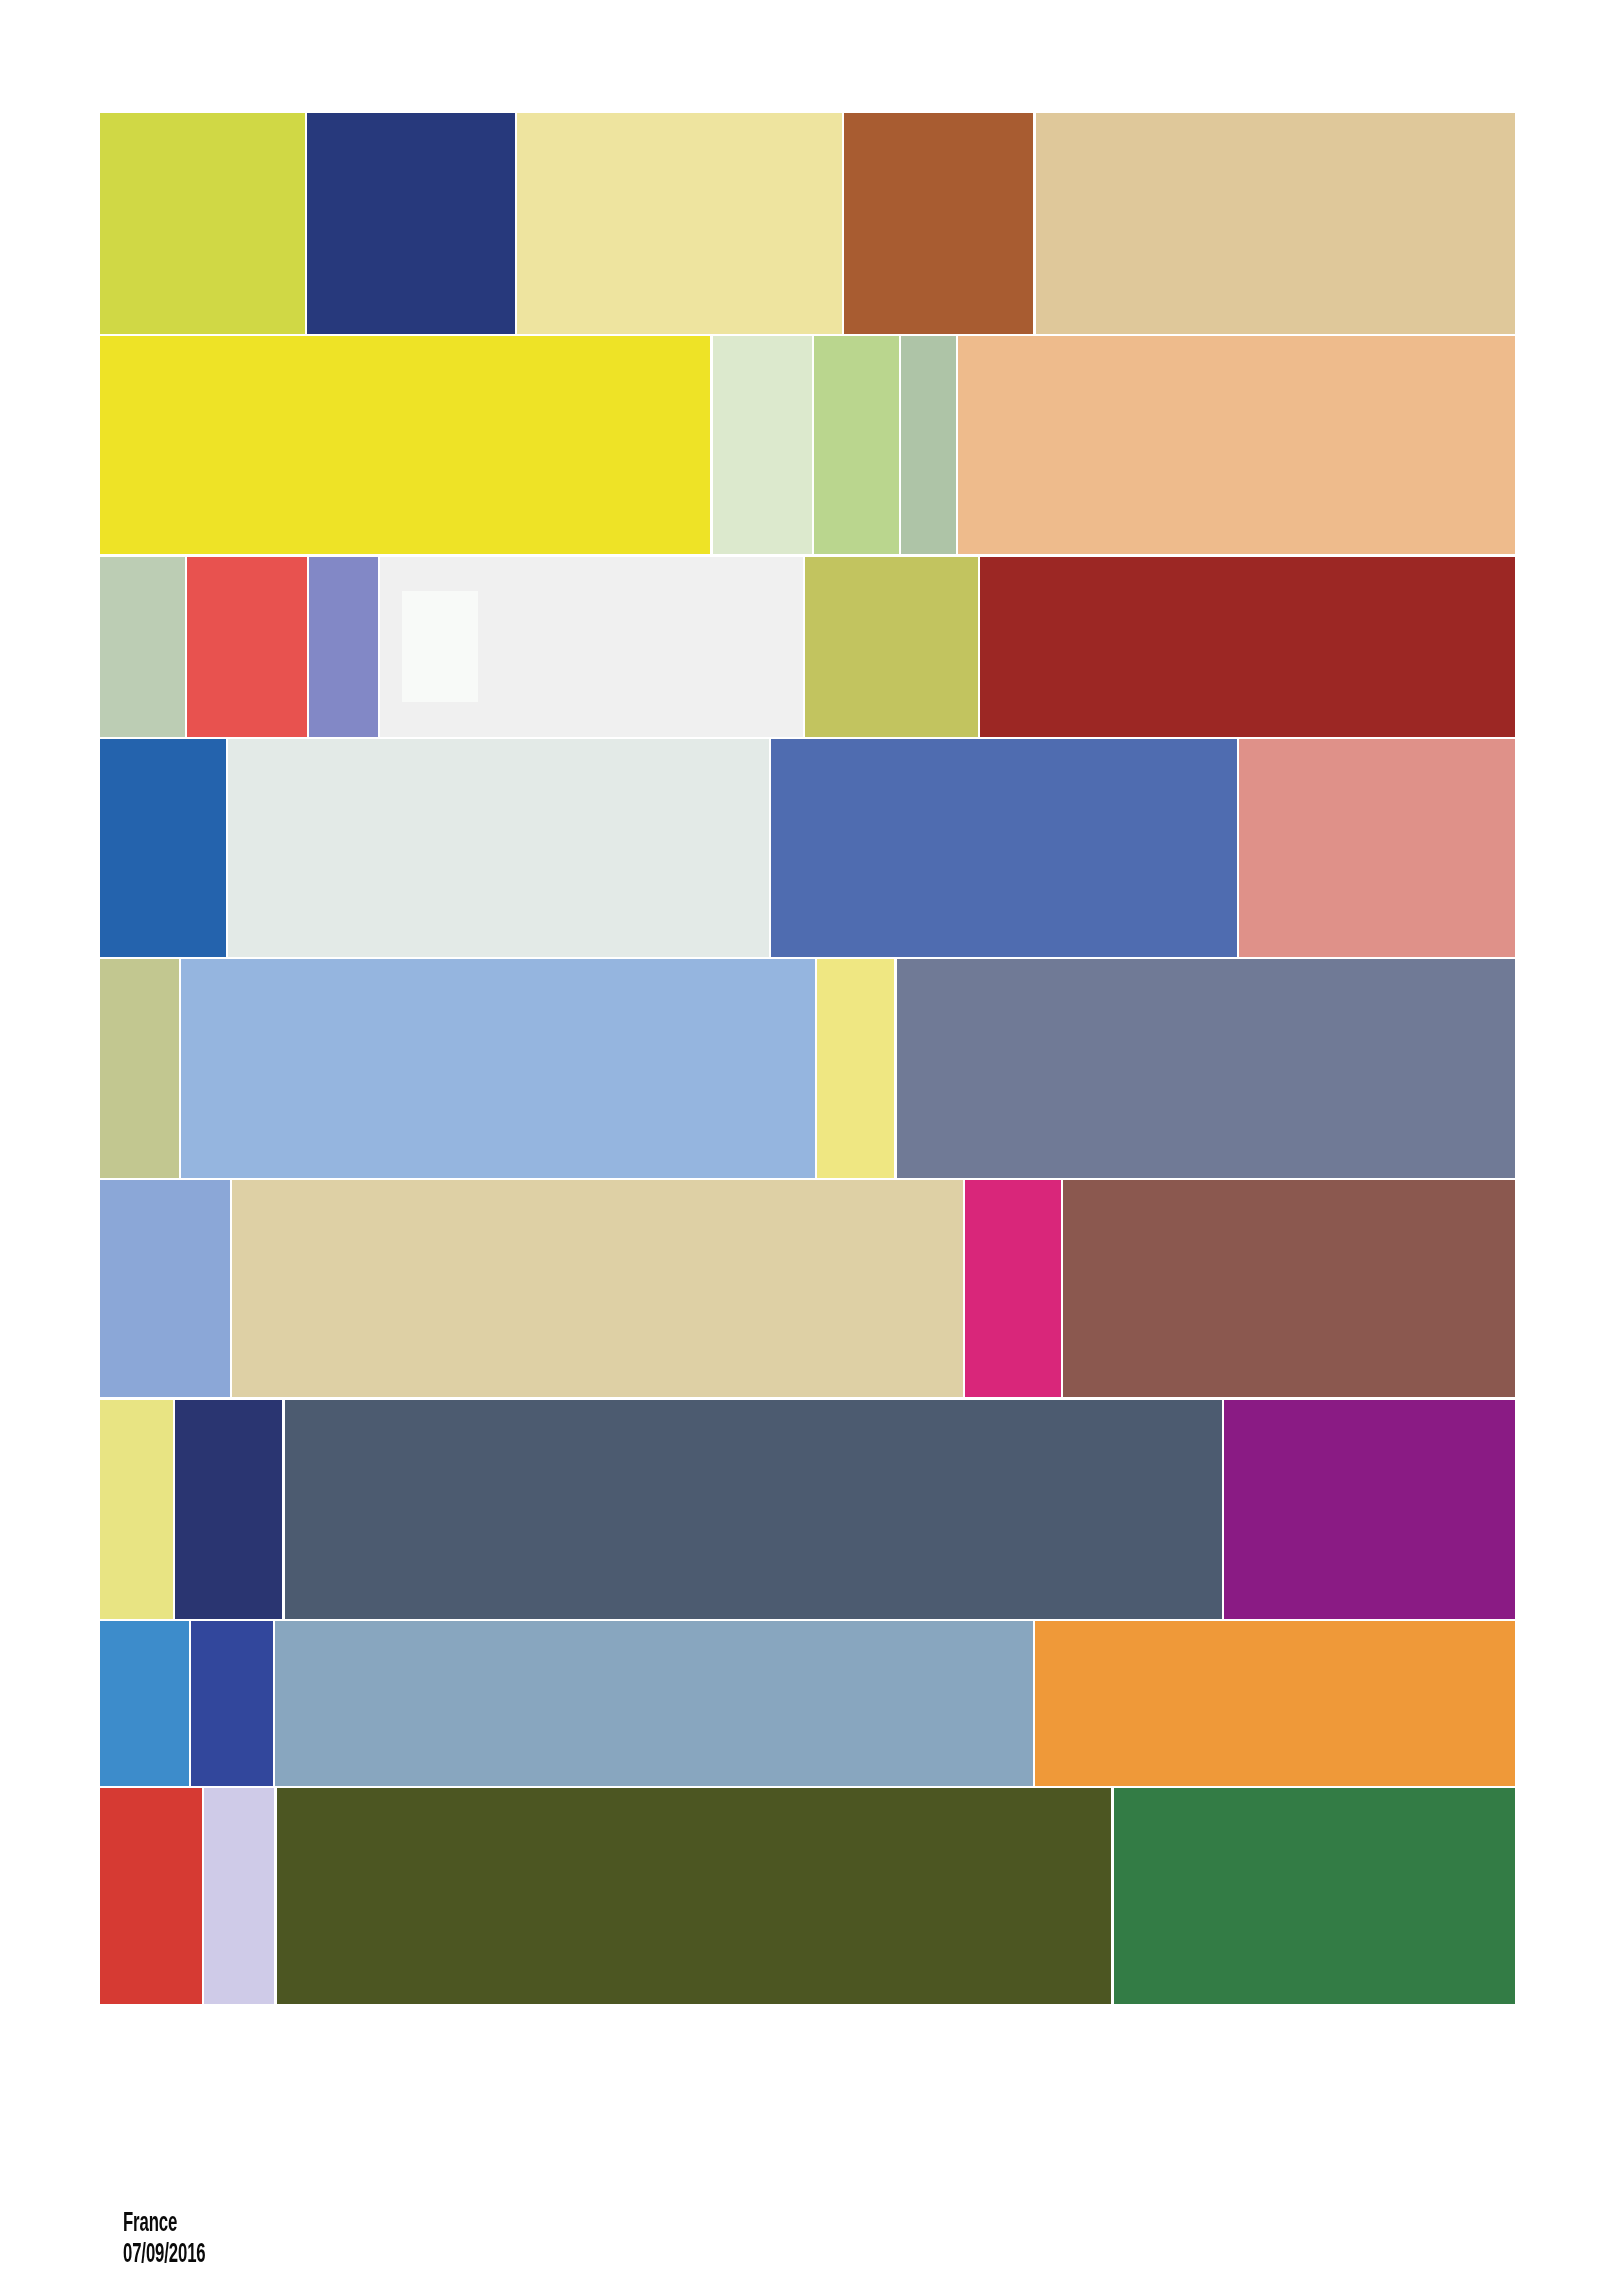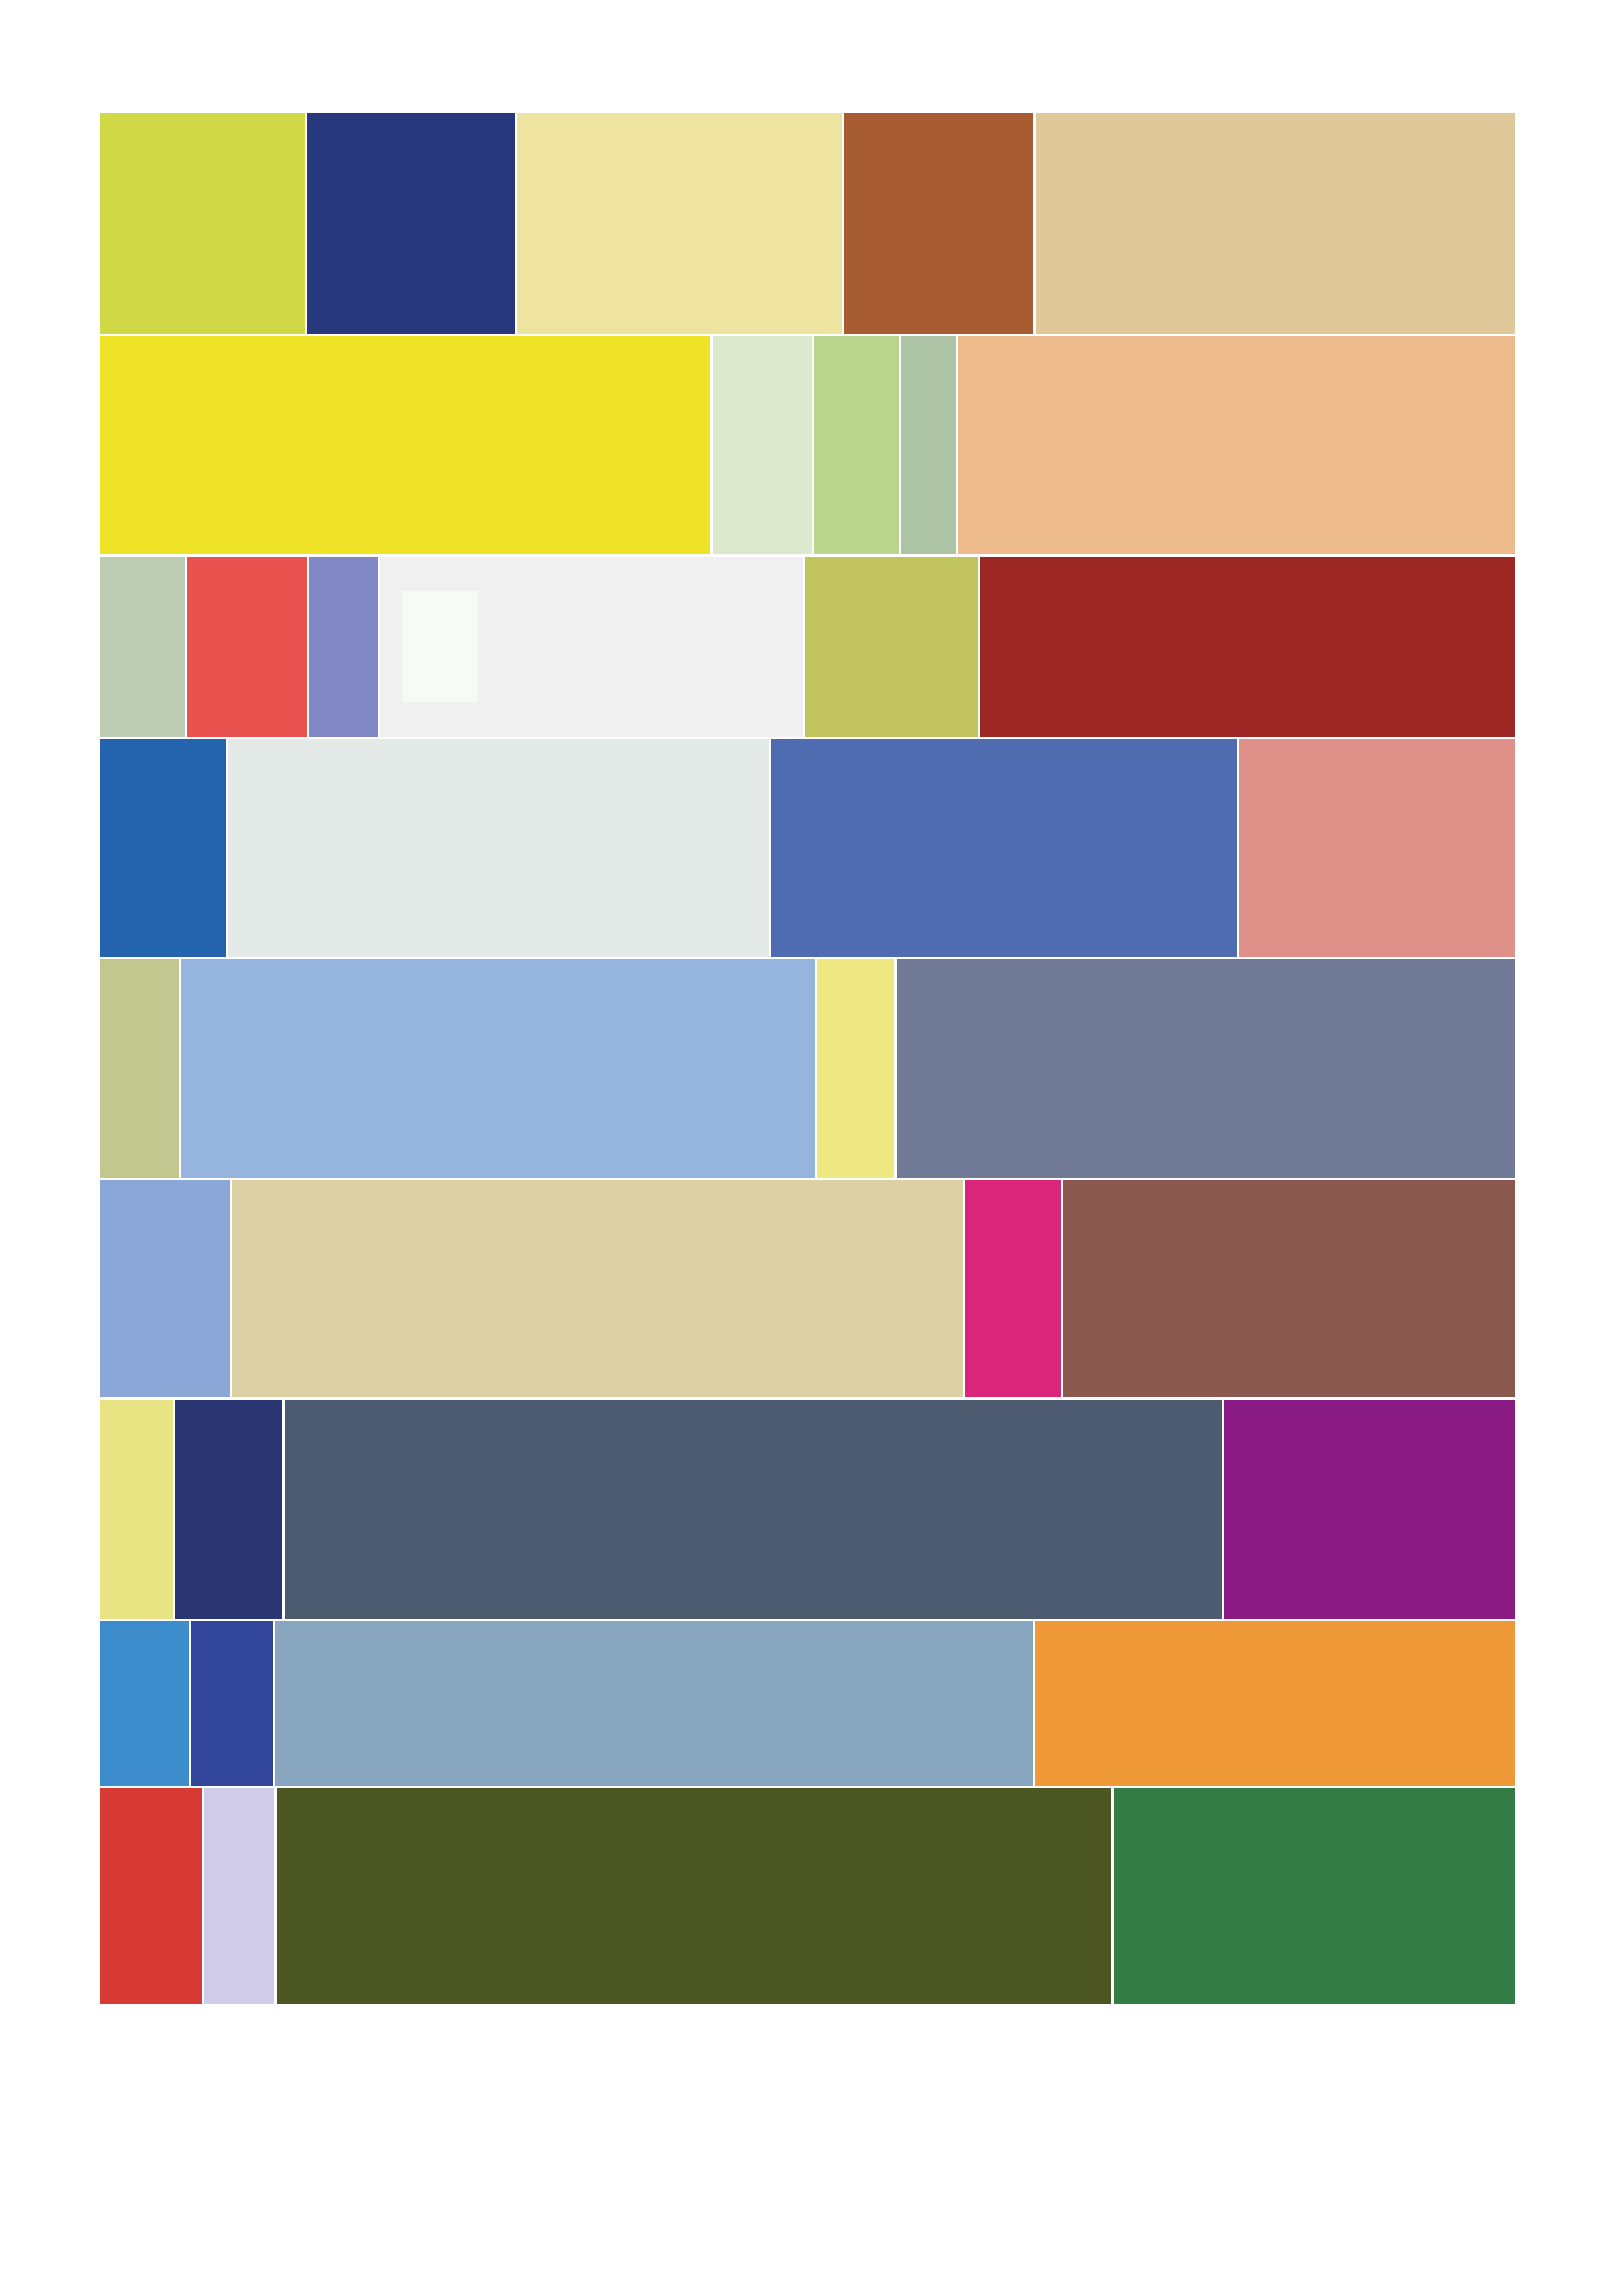--- a/index.html
+++ b/index.html
@@ -129,15 +129,19 @@
         <div class="swatch" style="background: rgb(239, 153, 57); width: calc(34.0976% - 2.4px);"></div>
       </div>
       <div class="swatch-row" style="height: 216px; margin-bottom: 0px;">
         <div class="swatch" style="background: rgb(214, 58, 51); width: calc(7.23878% - 0.5px); margin-right: 2.3px;"></div>
         <div class="swatch" style="background: rgb(207, 203, 232); width: calc(4.97871% - 0.3px); margin-right: 2.3px;"></div>
         <div class="swatch" style="background: rgb(76, 86, 34); width: calc(59.2859% - 4.1px); margin-right: 2.3px;"></div>
         <div class="swatch" style="background: rgb(51, 124, 69); width: calc(28.4966% - 2px);"></div>
       </div>
     </div>
 
+  <div id="caption">
+    <div class="caption-line">France</div>
+    <div class="caption-line">07/09/2016</div>
+  </div>
 
 </div>
 
 
 </body></html>

